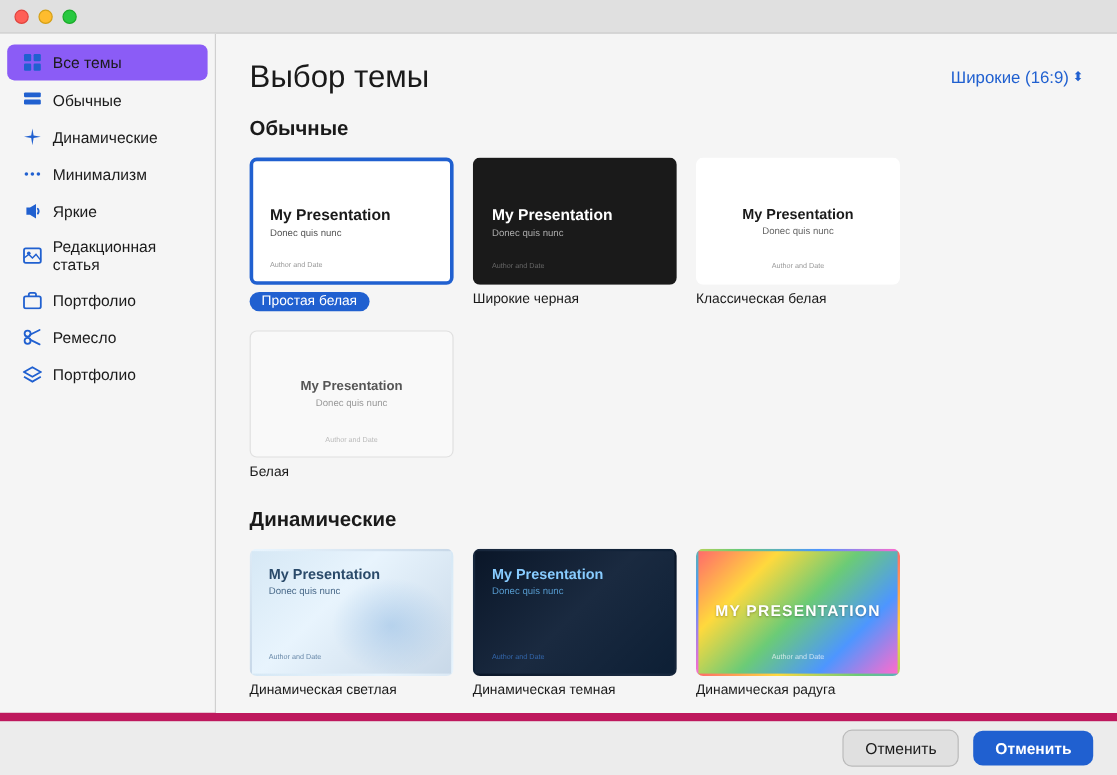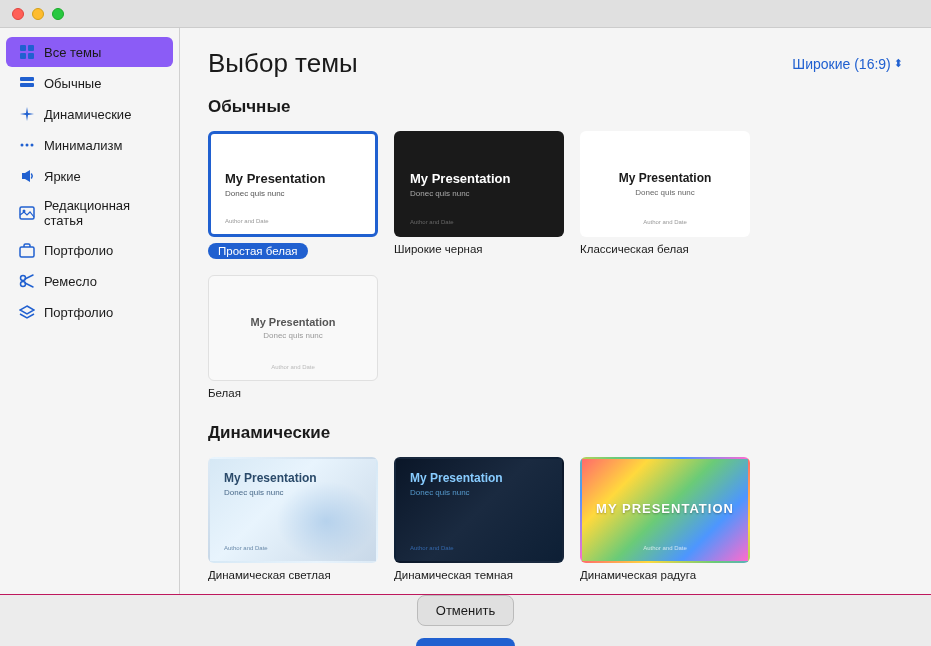--- a/index.html
+++ b/index.html
@@ -253,28 +253,27 @@
       padding: 12px 14px;
     }
     .thumb-dynamic-rainbow .thumb-title { color: white; font-weight: 900; font-size: 13px; text-transform: uppercase; letter-spacing: 1px; text-align: center; text-shadow: 0 1px 2px rgba(0,0,0,0.3); }
     .thumb-dynamic-rainbow .thumb-subtitle { color: rgba(255,255,255,0.85); }
     .thumb-dynamic-rainbow .thumb-author { color: rgba(255,255,255,0.7); left: 0; right: 0; text-align: center; }
 
     
     .footer {
       height: 52px;
       background: #ececec;
-      border-top: 1px solid #be185d;
-      display: flex;
-      align-items: center;
-      justify-content: flex-start;
+      border-top: 7px solid #be185d;
+      display: flex;
+      align-items: center;
+      justify-content: flex-end;
       padding: 0 20px;
       gap: 12px;
       flex-shrink: 0;
-      flex-direction: column;
     }
     .btn {
       padding: 7px 18px;
       border-radius: 8px;
       font-size: 13px;
       cursor: pointer;
       border: none;
       font-family: inherit;
     }
     .btn-cancel {

